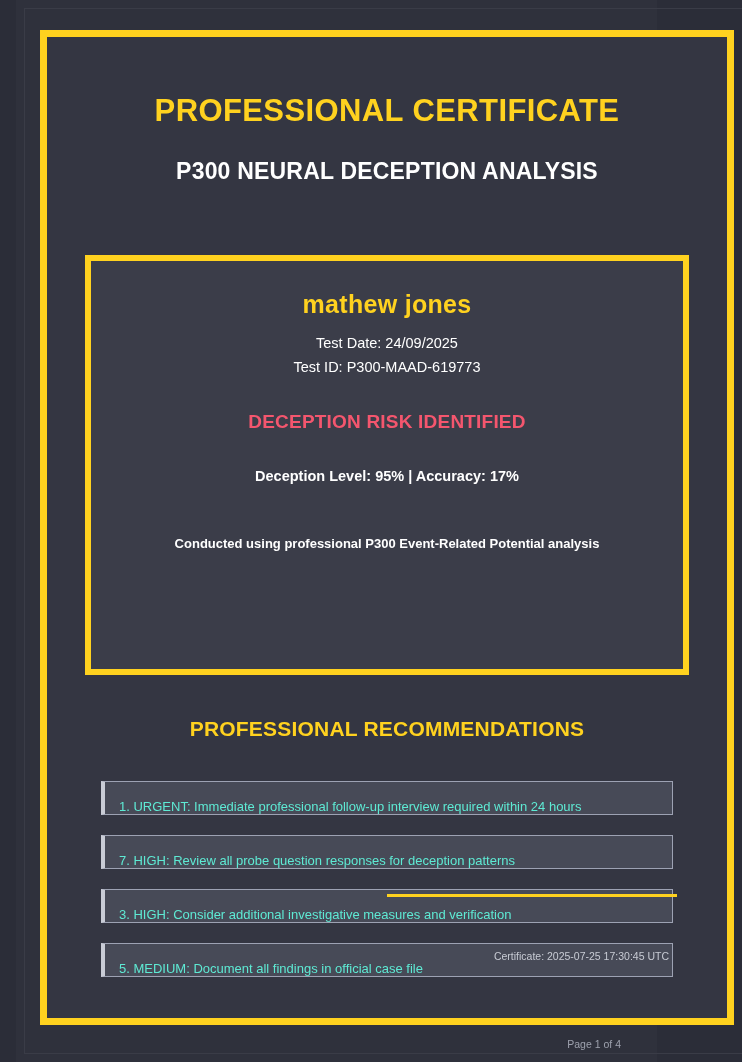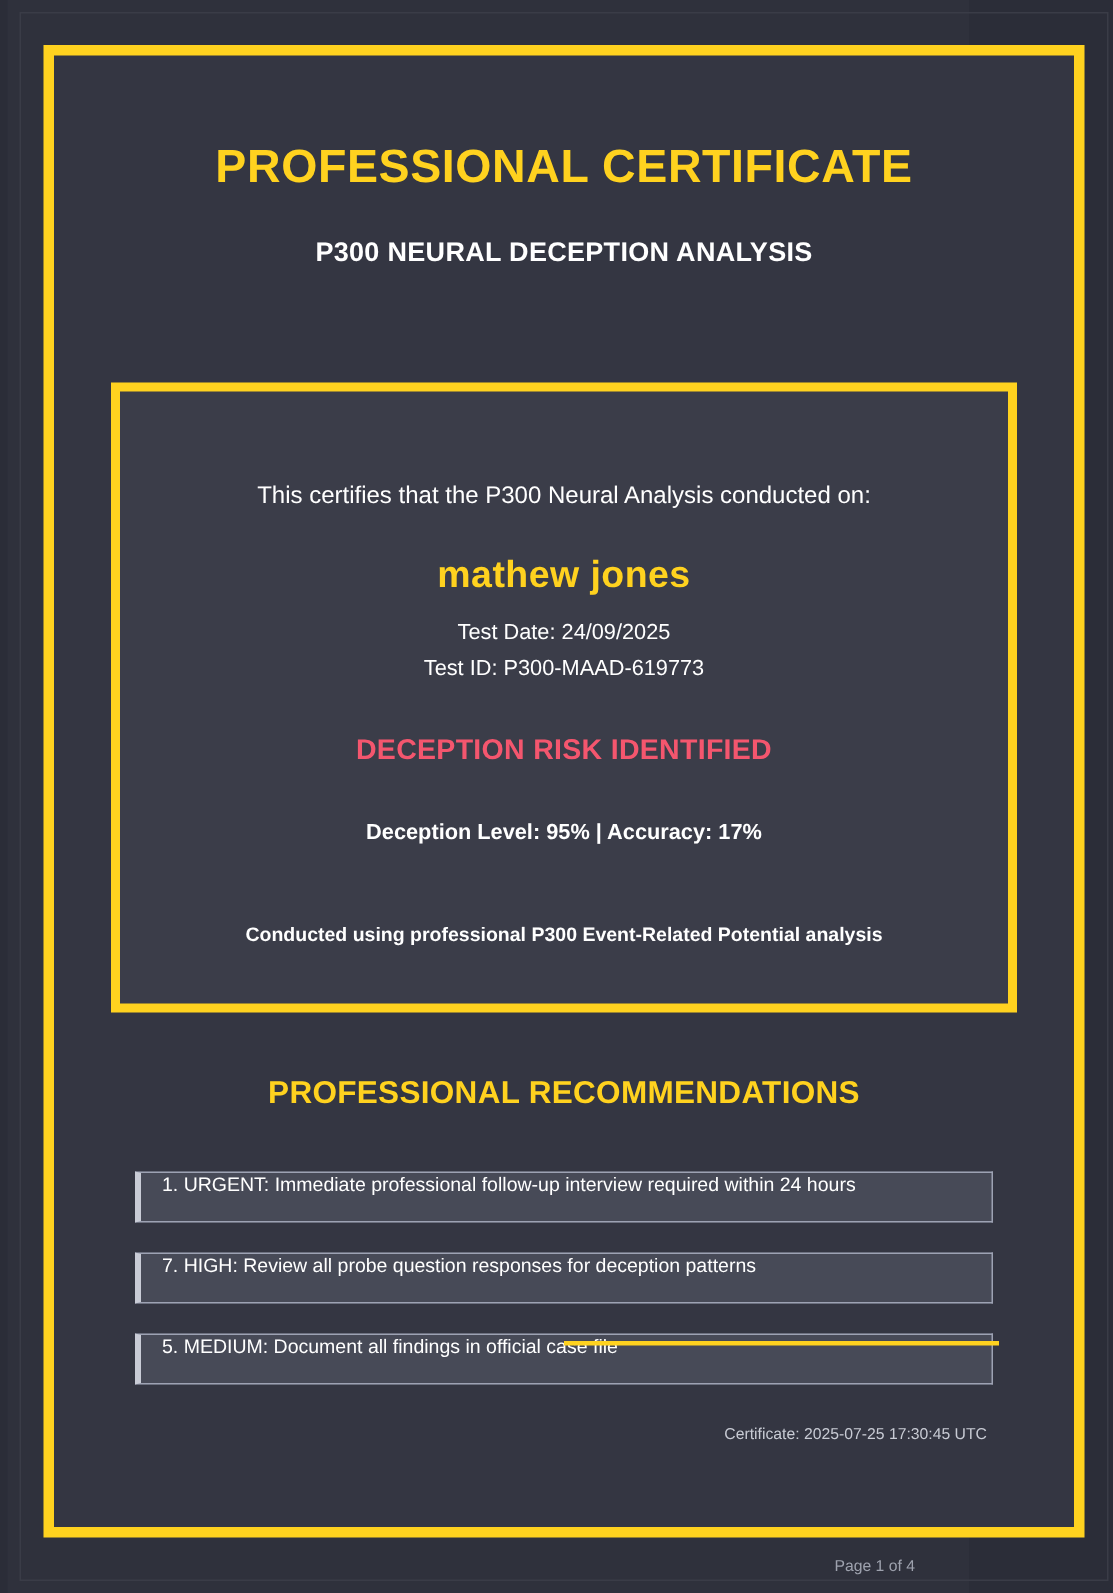--- a/index.html
+++ b/index.html
@@ -9,21 +9,21 @@
   }
   body {
     width: 742px;
     height: 1062px;
     font-family: "Liberation Sans", sans-serif;
     position: relative;
     overflow: hidden;
   }
   .page {
     position: absolute;
-    left: 5px; top: 0;
+    left: 16px; top: 0;
     width: 641px;
     height: 1062px;
     background: #2f313c;
     box-sizing: border-box;
     padding: 0;
   }
   
   .page-inner-edge {
     position: absolute;
     left: 8px; top: 8px;
@@ -53,21 +53,21 @@
   .title {
     color: #ffd21f;
     font-size: 31px;
     font-weight: bold;
     text-align: center;
     letter-spacing: 0.4px;
     margin: 28px 0 0 0;
   }
   .subtitle {
     color: #ffffff;
-    font-size: 18px;
+    font-size: 23px;
     font-weight: bold;
     text-align: center;
     margin: 29px 0 0 0;
     letter-spacing: 0.2px;
   }
   .detail-box {
     position: absolute;
     left: 38px;
     top: 218px;
     width: 604px;
@@ -139,23 +139,23 @@
     width: 572px;
   }
   .rec-item {
     background: #474a57;
     border: 1px solid #9da2b3;
     border-left: 4px solid #c9ccd6;
     box-sizing: border-box;
     height: 34px;
     margin-bottom: 20px;
     display: flex;
-    align-items: flex-start;
+    align-items: flex-end;
     padding-left: 14px;
-    color: #ffffff;
+    color: #5eead4;
     font-size: 13px;
   }
   .yellow-accent-line {
     position: absolute;
     left: 340px;
     top: 857px;
     width: 290px;
     height: 3px;
     background: #ffd21f;
   }
@@ -181,39 +181,41 @@
 <div class="page">
   <div class="page-inner-edge"></div>
 
   <div class="cert-frame">
     <div class="cert-body">
 
       <div class="title">PROFESSIONAL CERTIFICATE</div>
       <div class="subtitle">P300 NEURAL DECEPTION ANALYSIS</div>
 
       <div class="detail-box">
-        <div class="certifies">This certifies that the P300 Neural Analysis conducted on:</div>
         <div class="subject-name">mathew jones</div>
         <div class="meta-line">Test Date: 24/09/2025</div>
         <div class="meta-line second">Test ID: P300-MAAD-619773</div>
         <div class="risk-status">DECEPTION RISK IDENTIFIED</div>
         <div class="levels">Deception Level: 95% | Accuracy: 17%</div>
         <div class="conducted">Conducted using professional P300 Event-Related Potential analysis</div>
       </div>
 
       <div class="rec-title">PROFESSIONAL RECOMMENDATIONS</div>
 
       <div class="rec-list">
         <div class="rec-item">
           <span>1. URGENT: Immediate professional follow-up interview required within 24 hours</span>
         </div>
         <div class="rec-item">
           <span>7. HIGH: Review all probe question responses for deception patterns</span>
         </div>
         <div class="rec-item">
+          <span>3. HIGH: Consider additional investigative measures and verification</span>
+        </div>
+        <div class="rec-item">
           <span>5. MEDIUM: Document all findings in official case file</span>
         </div>
       </div>
 
       <div class="yellow-accent-line"></div>
 
       <div class="cert-timestamp">Certificate: 2025-07-25 17:30:45 UTC</div>
     </div>
   </div>
 

